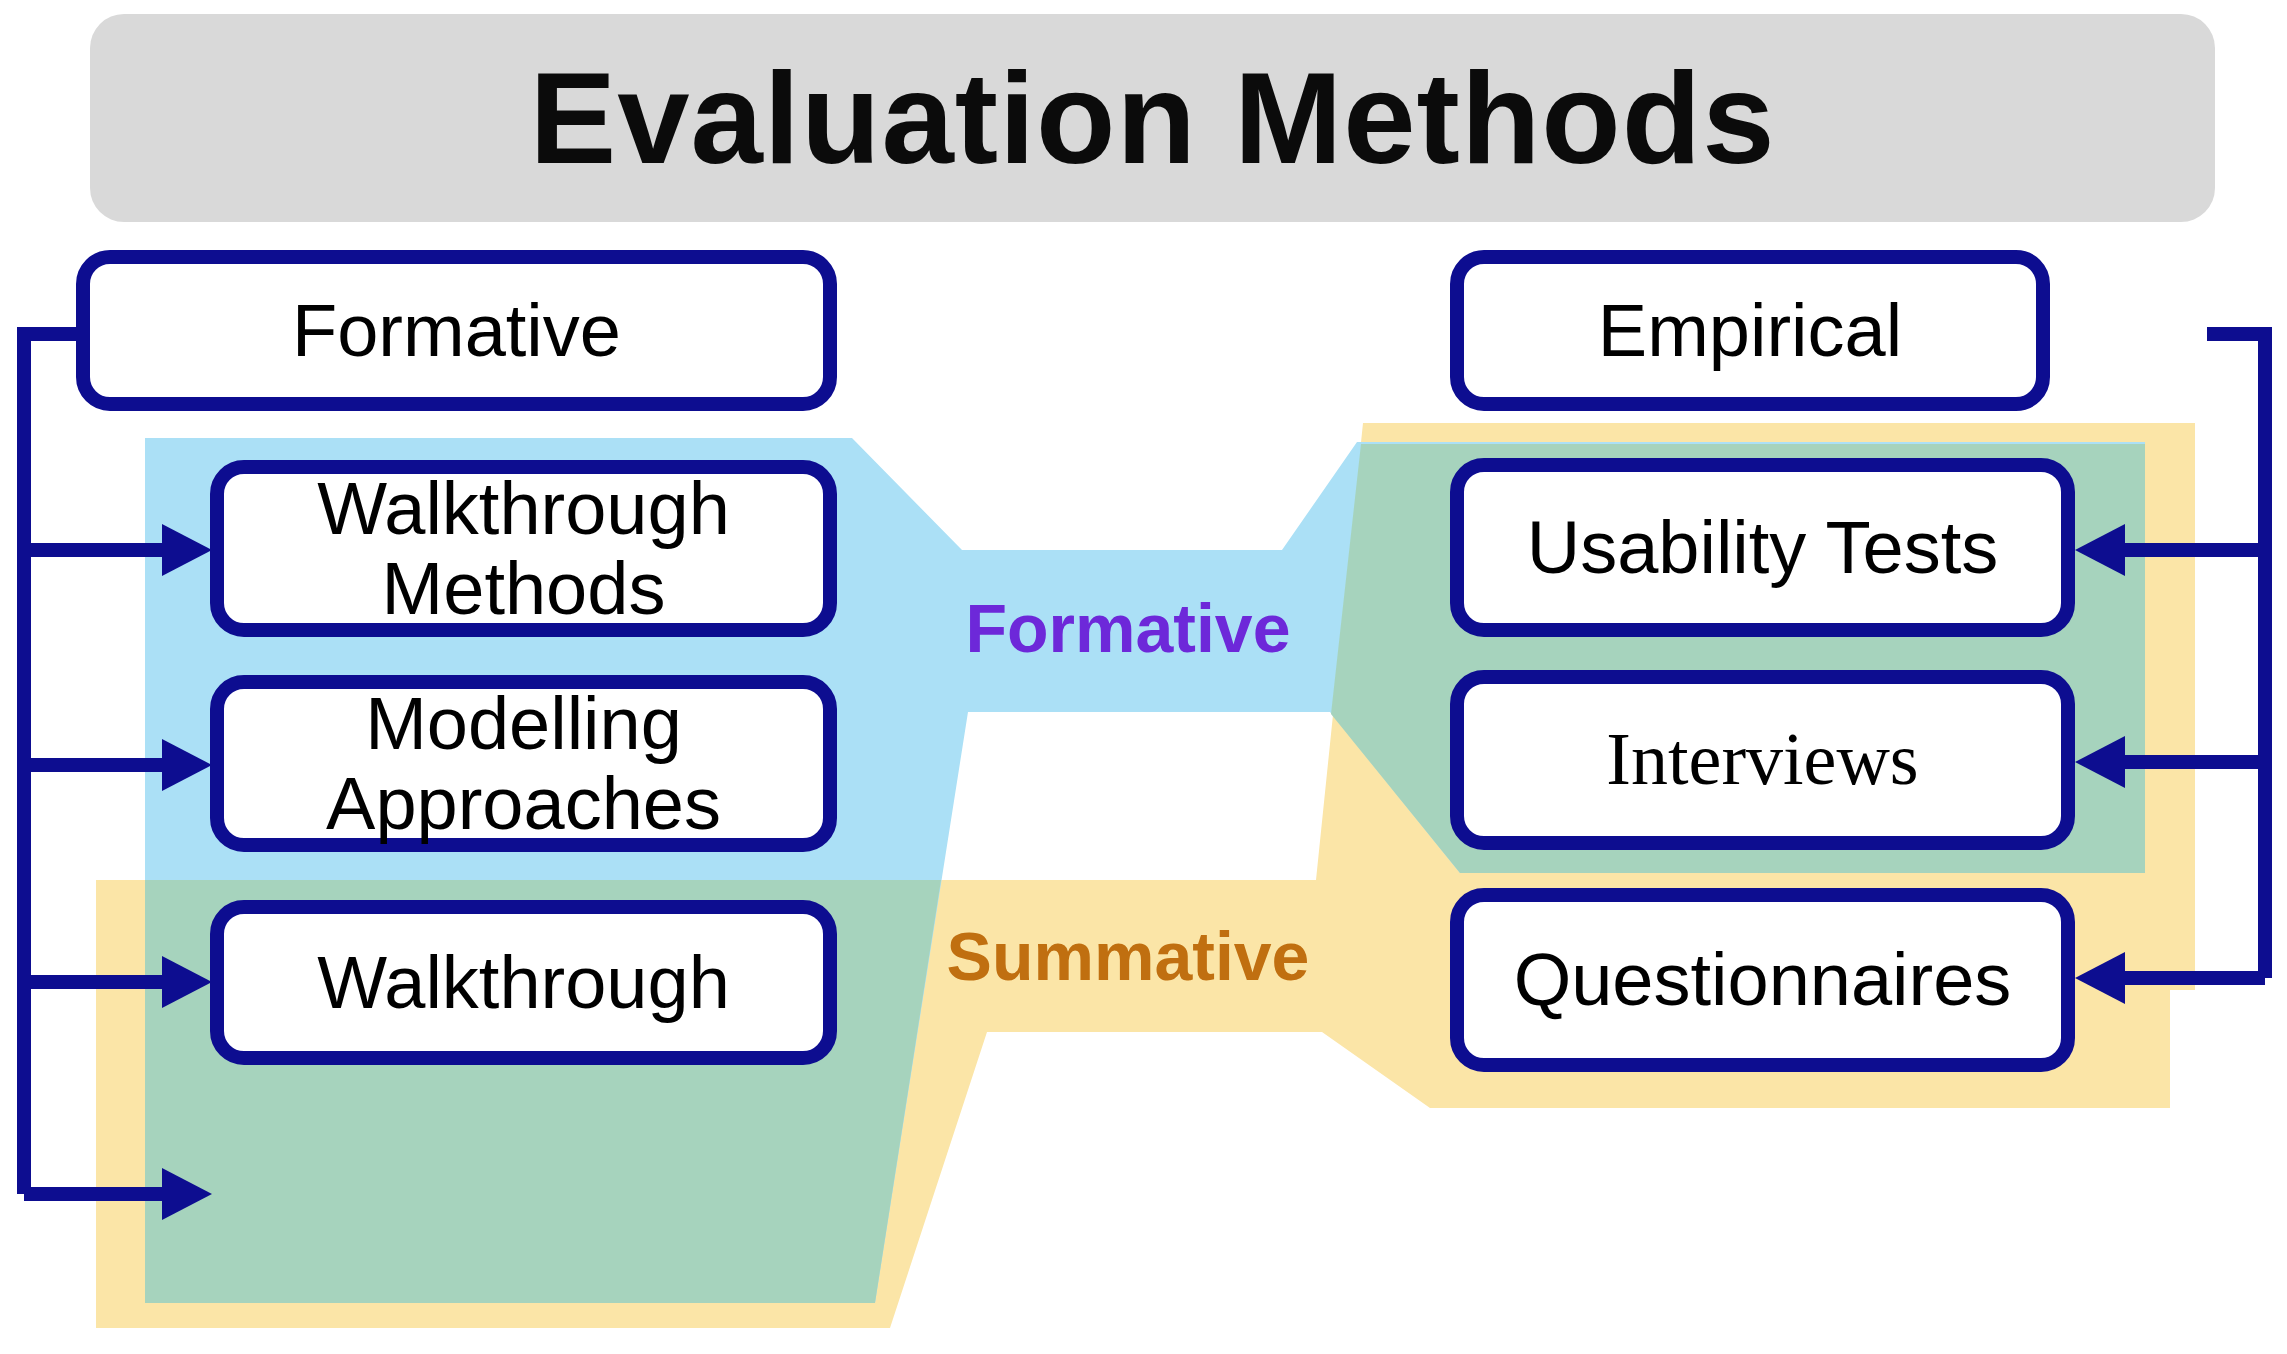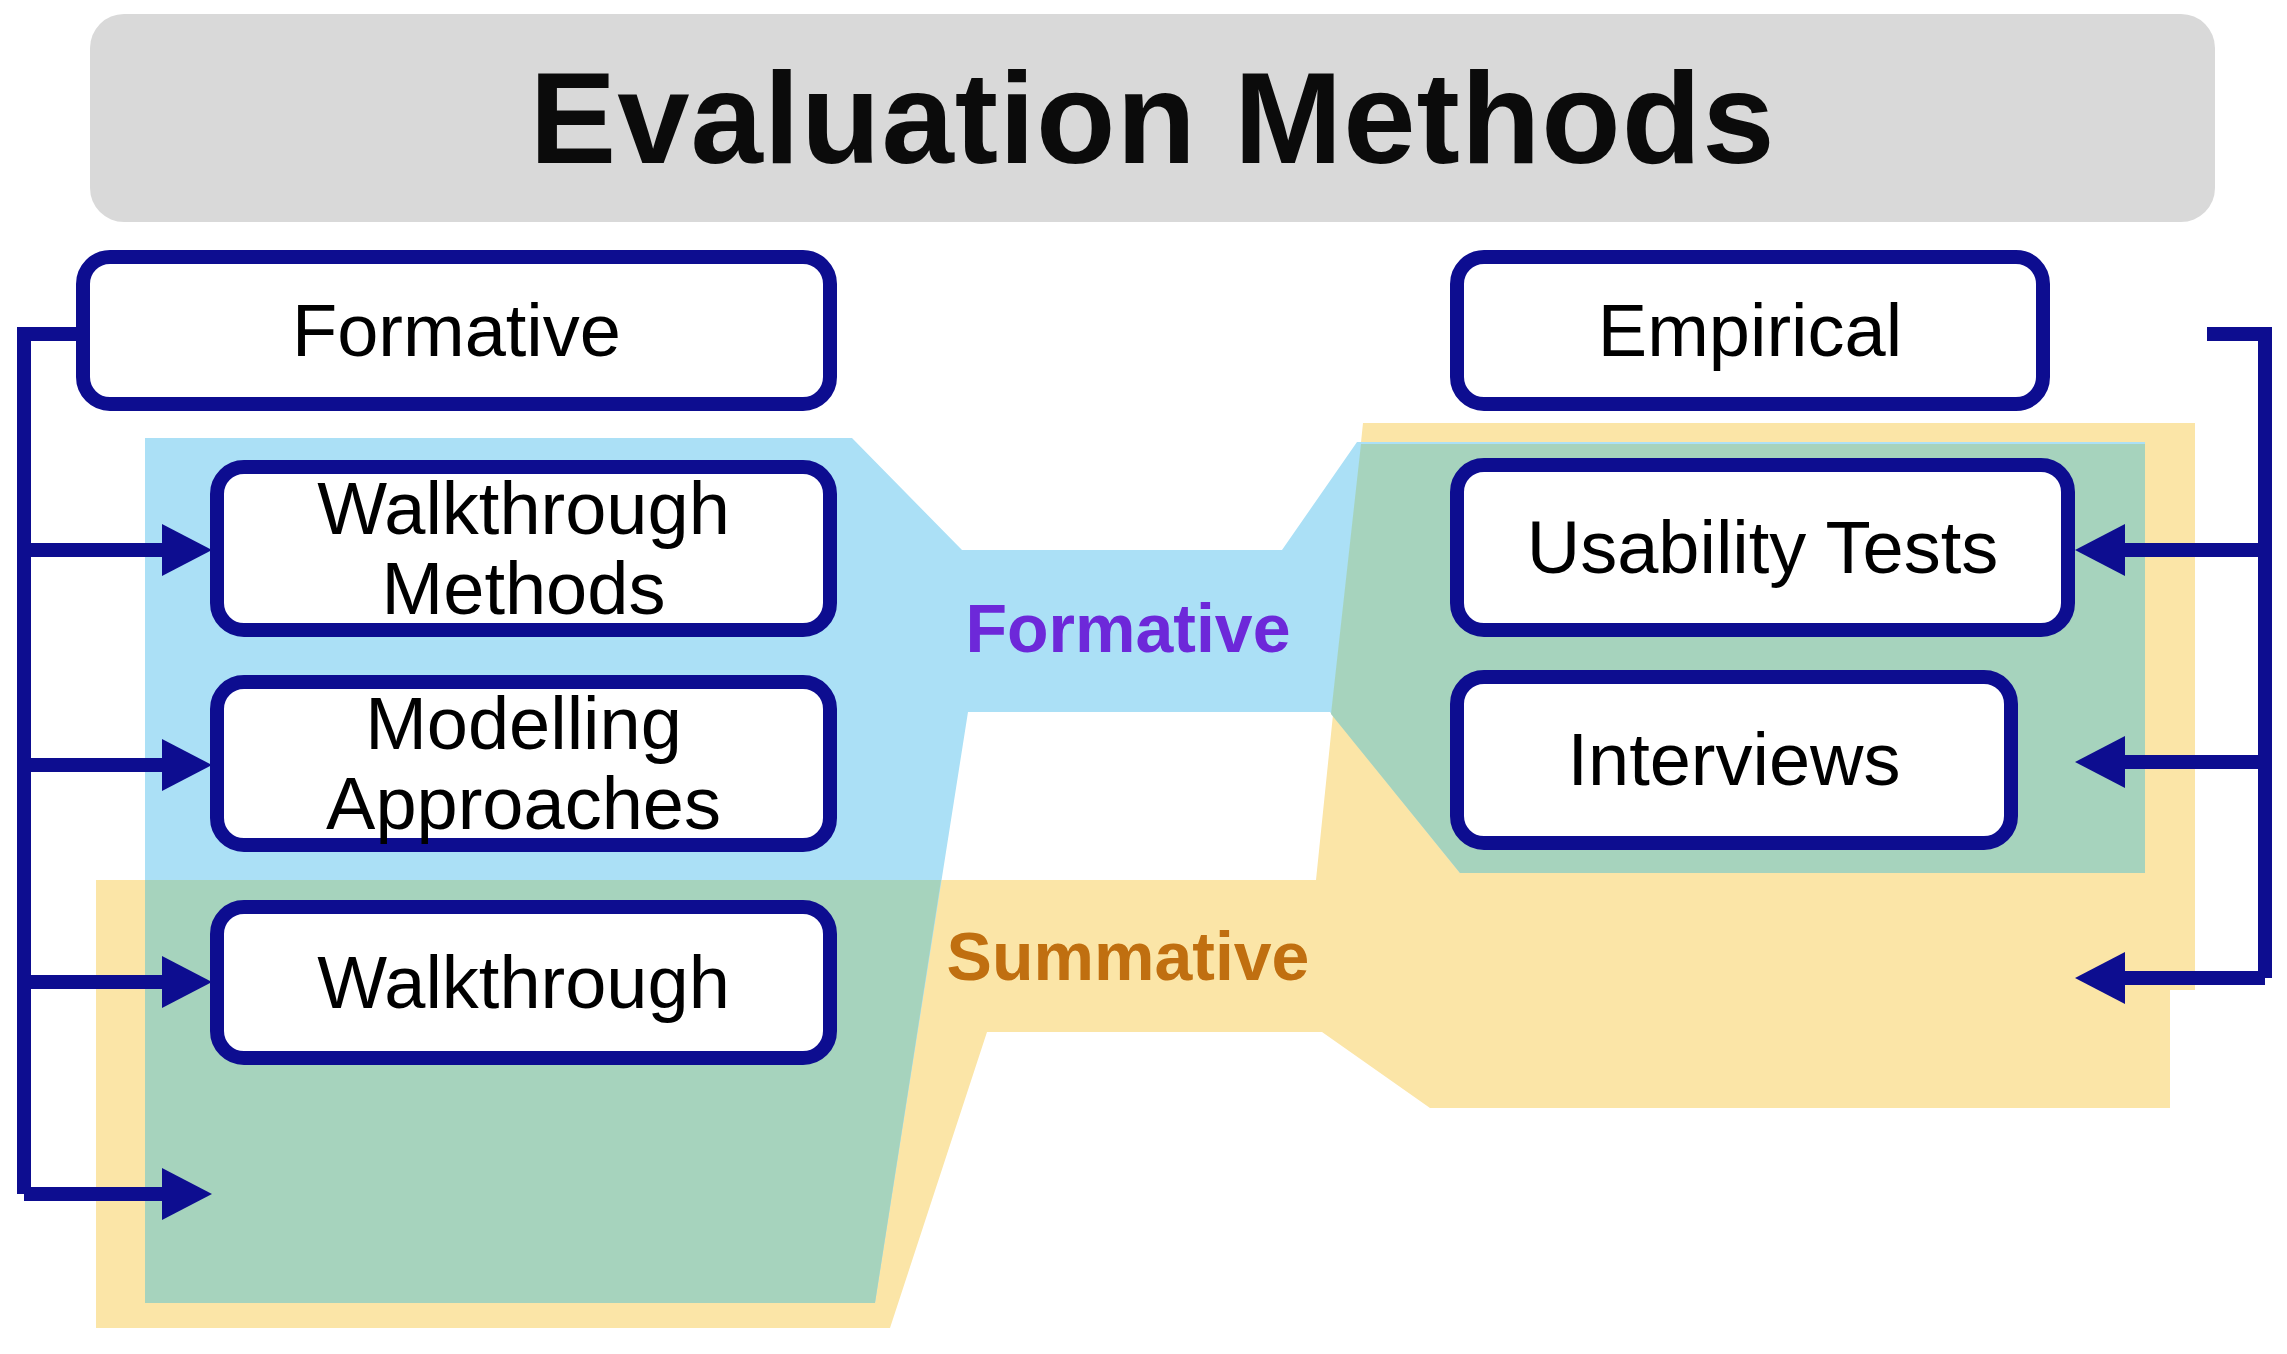--- a/index.html
+++ b/index.html
@@ -79,20 +79,23 @@
   <div class="node" style="left:210px;top:900px;width:627px;height:165px;">
     <span>Walkthrough</span>
   </div>
 
   <div class="node" style="left:1450px;top:250px;width:600px;height:161px;">
     <span>Empirical</span>
   </div>
   <div class="node" style="left:1450px;top:458px;width:625px;height:179px;">
     <span>Usability Tests</span>
   </div>
-  <div class="node" style="left:1450px;top:670px;width:568px;height:180px;">
+  <div class="node" style="left:1450px;top:670px;width:625px;height:180px;font-family:Liberation Serif, serif;">
     <span>Interviews</span>
+  </div>
+  <div class="node" style="left:1450px;top:888px;width:625px;height:184px;">
+    <span>Questionnaires</span>
   </div>
 
   <div class="band-label" id="formative-label" style="left:1128px;top:628px;">Formative</div>
   <div class="band-label" id="summative-label" style="left:1128px;top:956px;">Summative</div>
 
 </div>
 
 </body></html>

